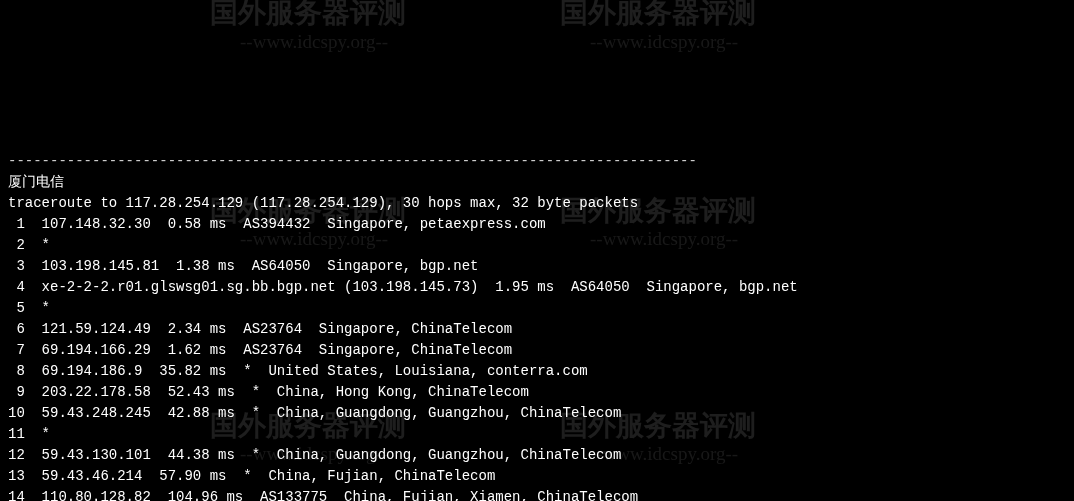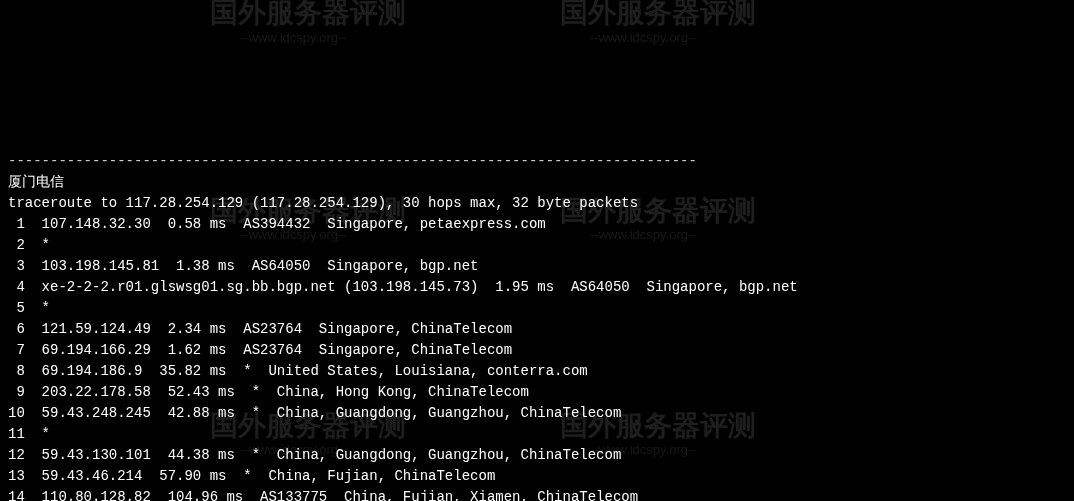--- a/index.html
+++ b/index.html
@@ -35,22 +35,22 @@
       position: absolute;
       color: rgba(120, 120, 120, 0.25);
       font-family: "Microsoft YaHei", sans-serif;
       font-size: 28px;
       font-weight: bold;
       white-space: nowrap;
     }
     .watermark-sub {
       position: absolute;
       color: rgba(120, 120, 120, 0.2);
-      font-family: Liberation Sans, sans-serif;
-      font-size: 13px;
+      font-family: Liberation Serif, serif;
+      font-size: 19px;
       white-space: nowrap;
     }
     .dashes {
       color: #cccccc;
     }
   </style>
 </head>
 <body>
 
 

